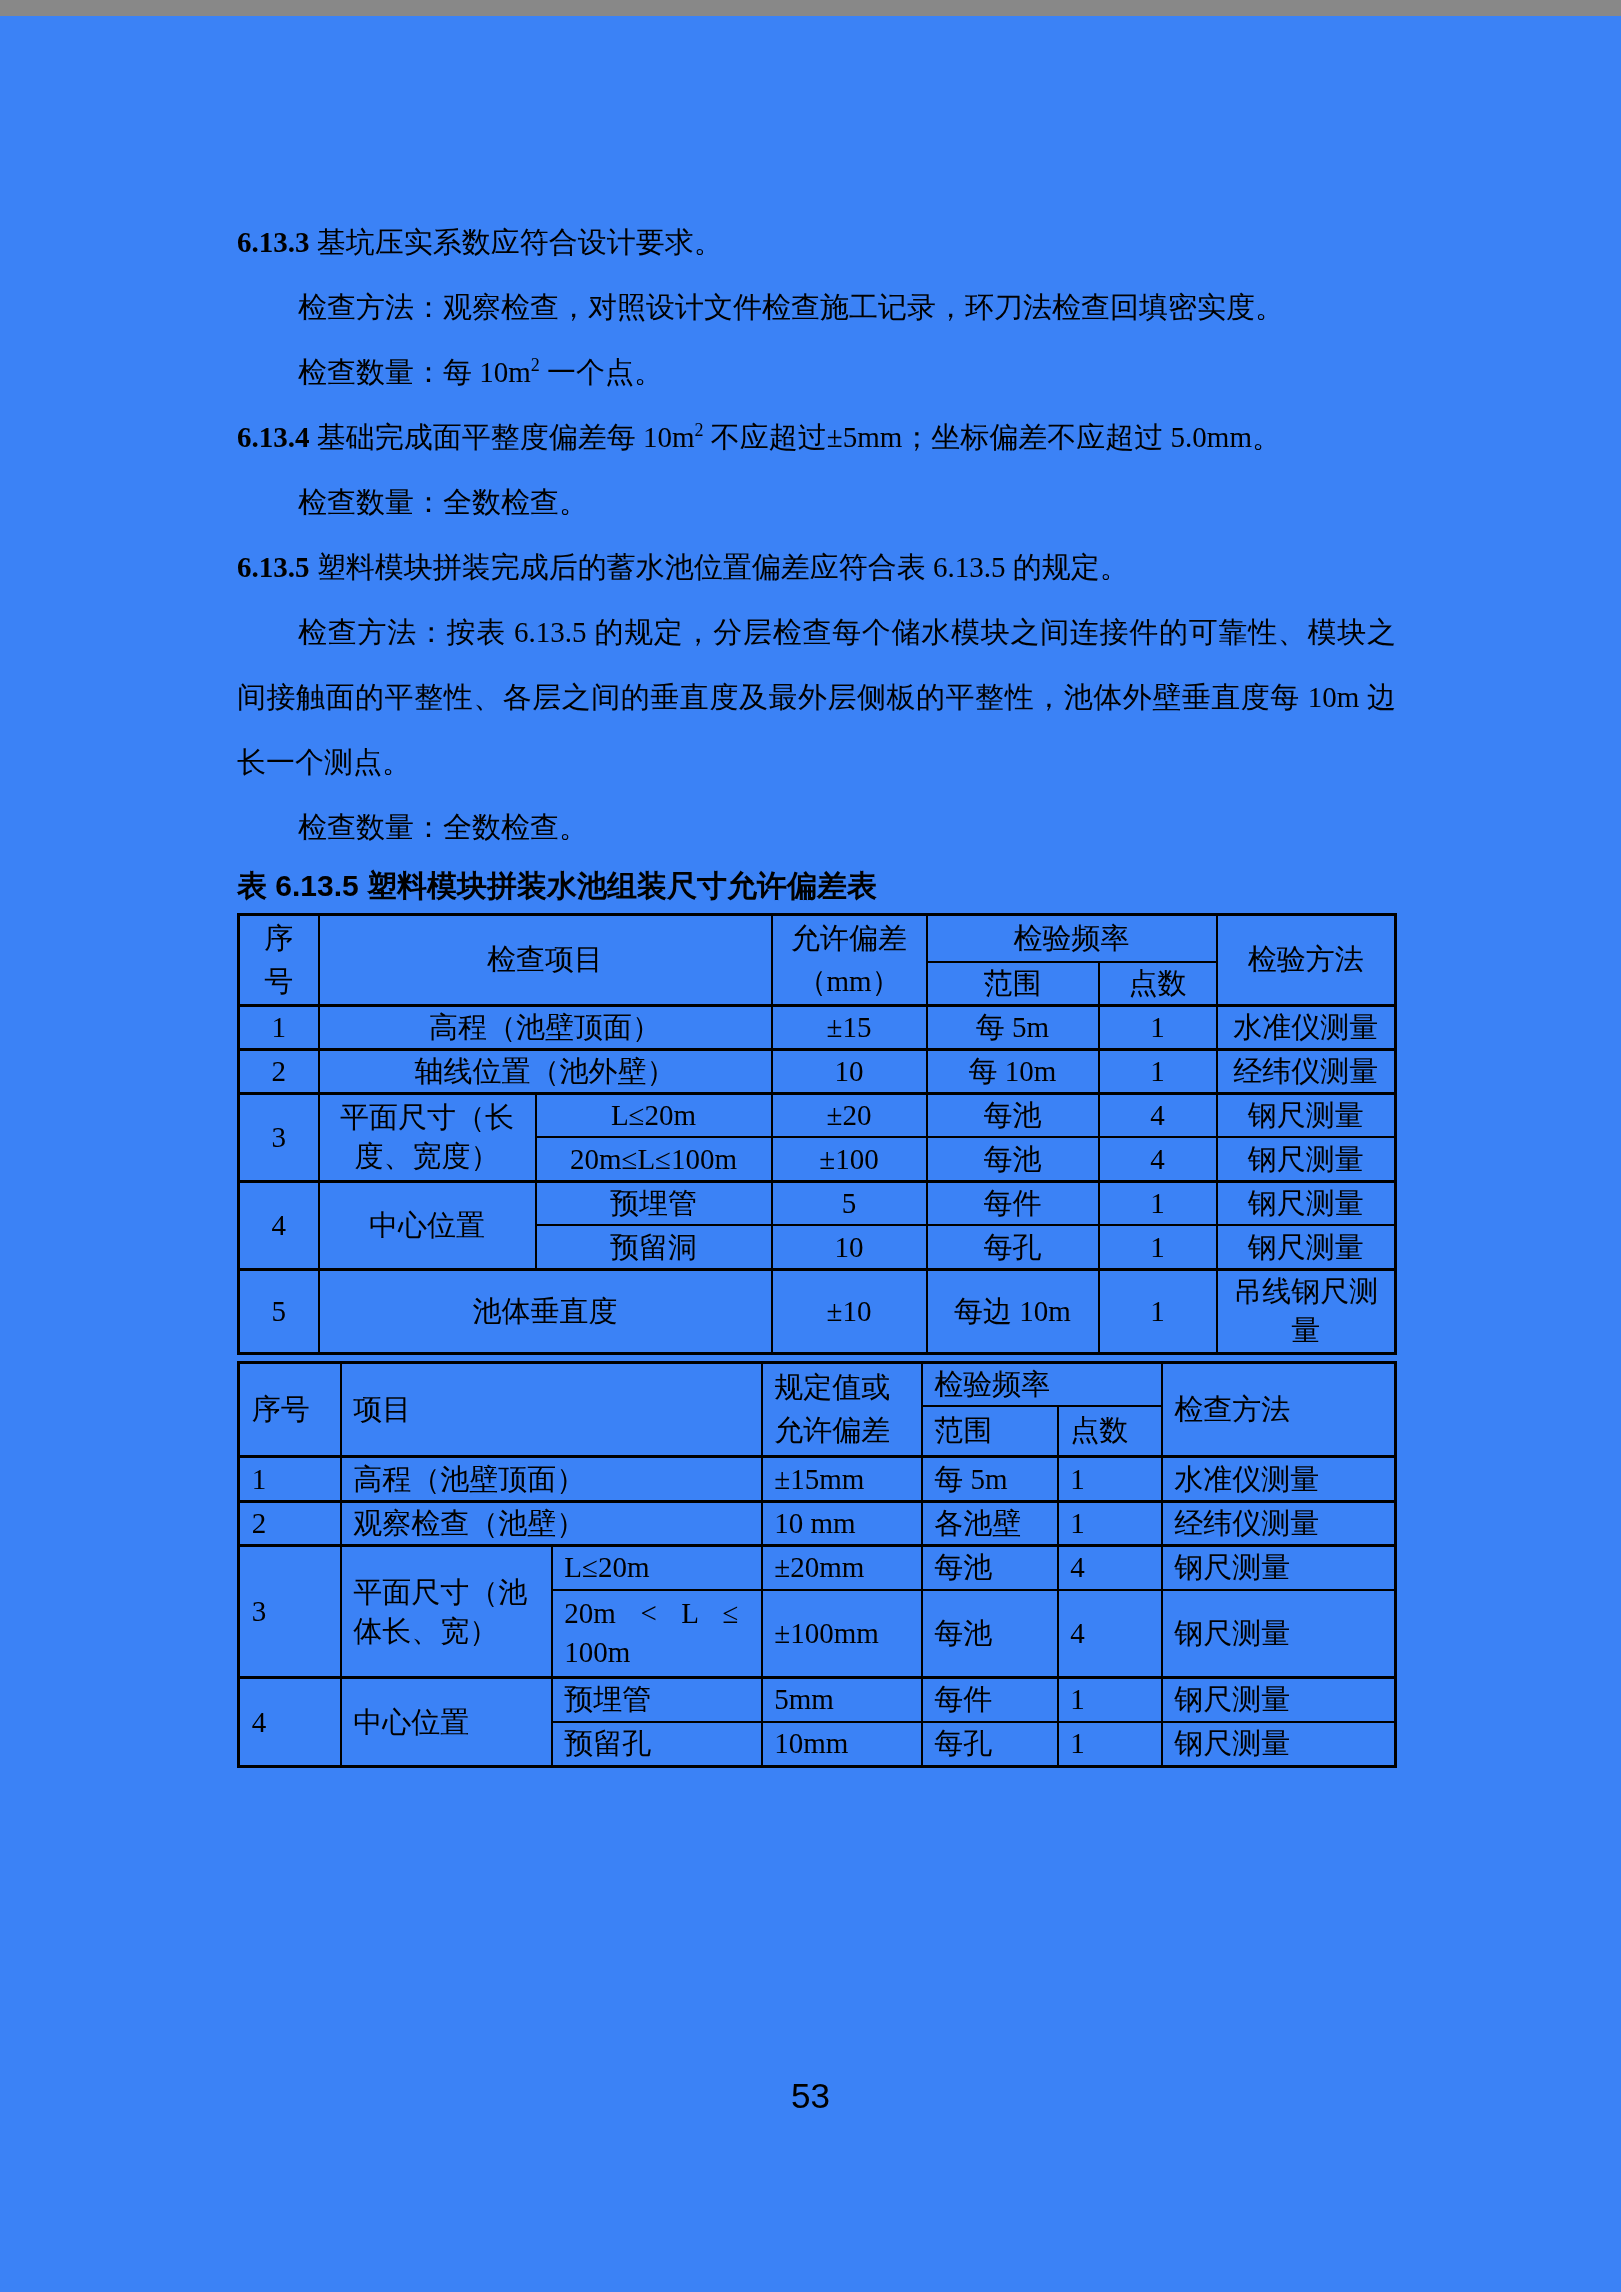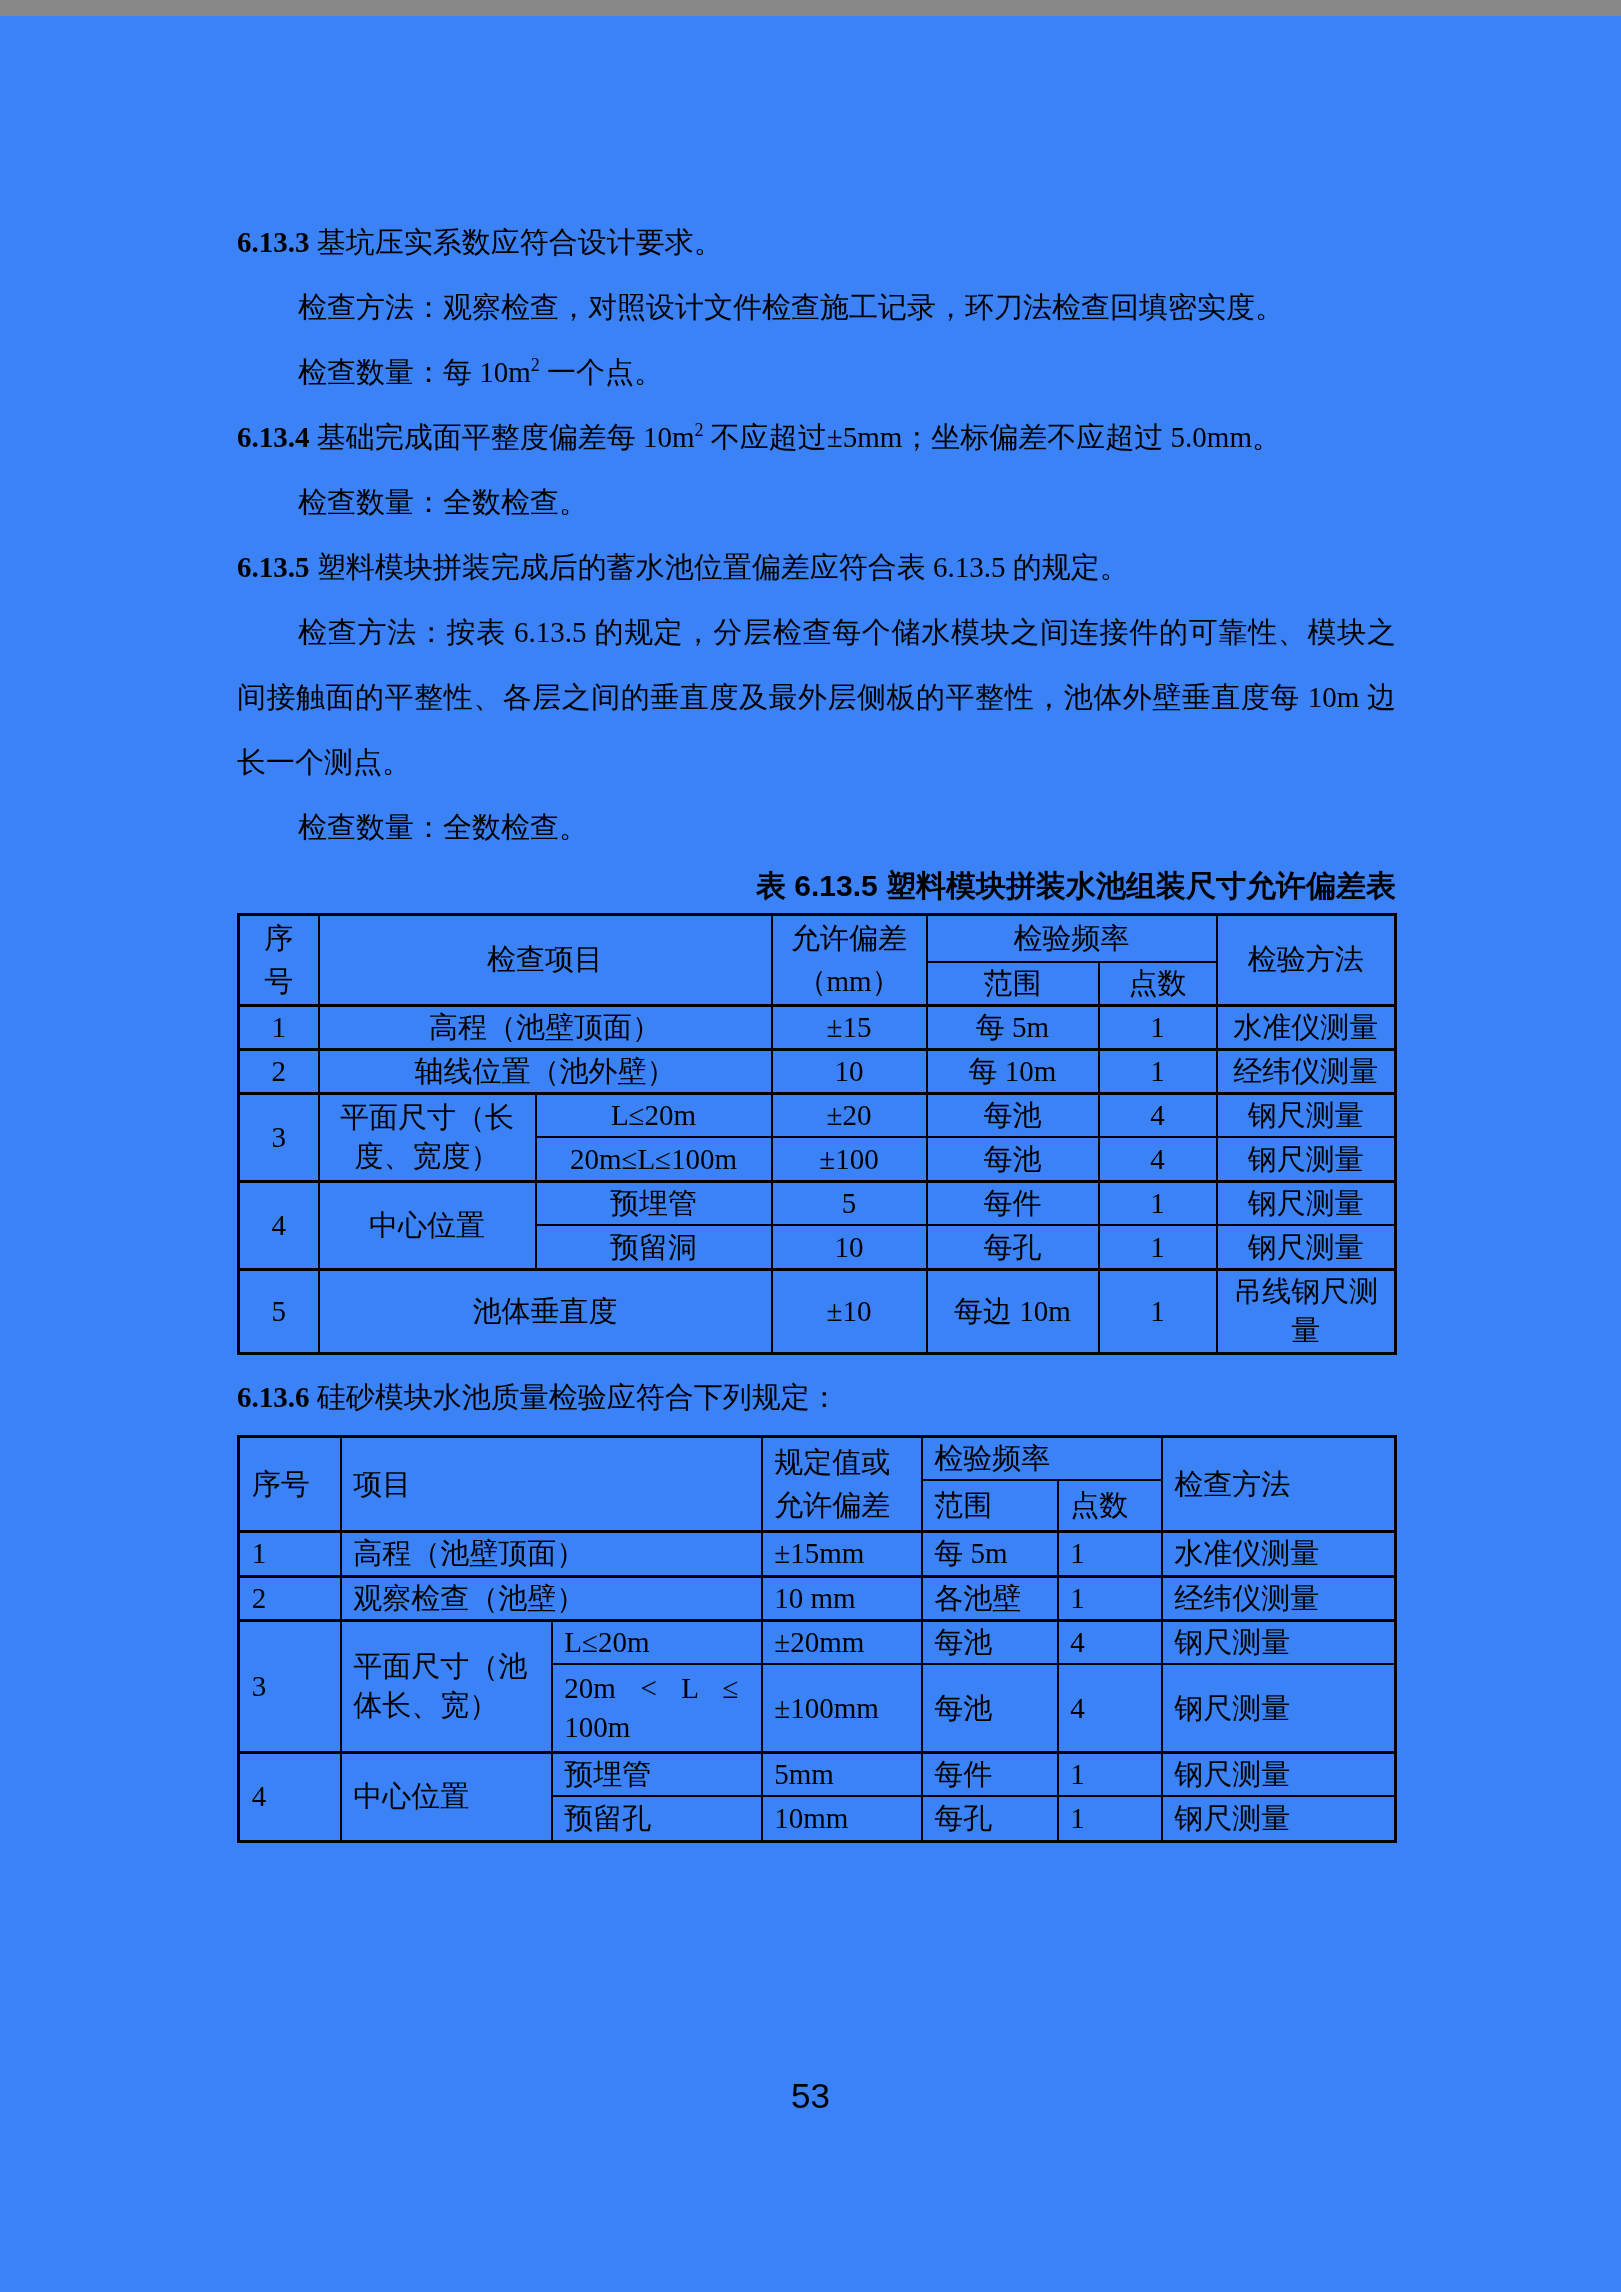--- a/index.html
+++ b/index.html
@@ -26,21 +26,21 @@
   p.ind { text-indent:61px; }
   .num { font-weight:bold; }
   sup { font-size:0.62em; vertical-align:super; line-height:0; }
 
   .caption {
     margin:3.9px 0 0 0;
     font-family:"Liberation Sans","DejaVu Sans",sans-serif;
     font-weight:bold;
     font-size:30px;
     line-height:43px;
-    text-align:right;
+    text-align:left;
   }
 
   table.t {
     border-collapse:collapse;
     table-layout:fixed;
     width:100%;
     border:3.9px solid #000;
     margin-top:5.9px;
   }
   table.t td {
@@ -178,21 +178,20 @@
           <td>5</td>
           <td colspan="2">池体垂直度</td>
           <td>±10</td>
           <td>每边 10m</td>
           <td>1</td>
           <td>吊线钢尺测量</td>
         </tr>
       </tbody>
     </table>
 
-    <p class="body" style="margin-top:9.8px"><span class="num">6.13.6</span><span> 硅砂模块水池质量检验应符合下列规定：</span></p>
 
 
 
     <table class="t t2">
       <colgroup>
         <col style="width:102px">
           <col style="width:211px">
           <col style="width:210px">
         <col style="width:160px">
           <col style="width:136px">

